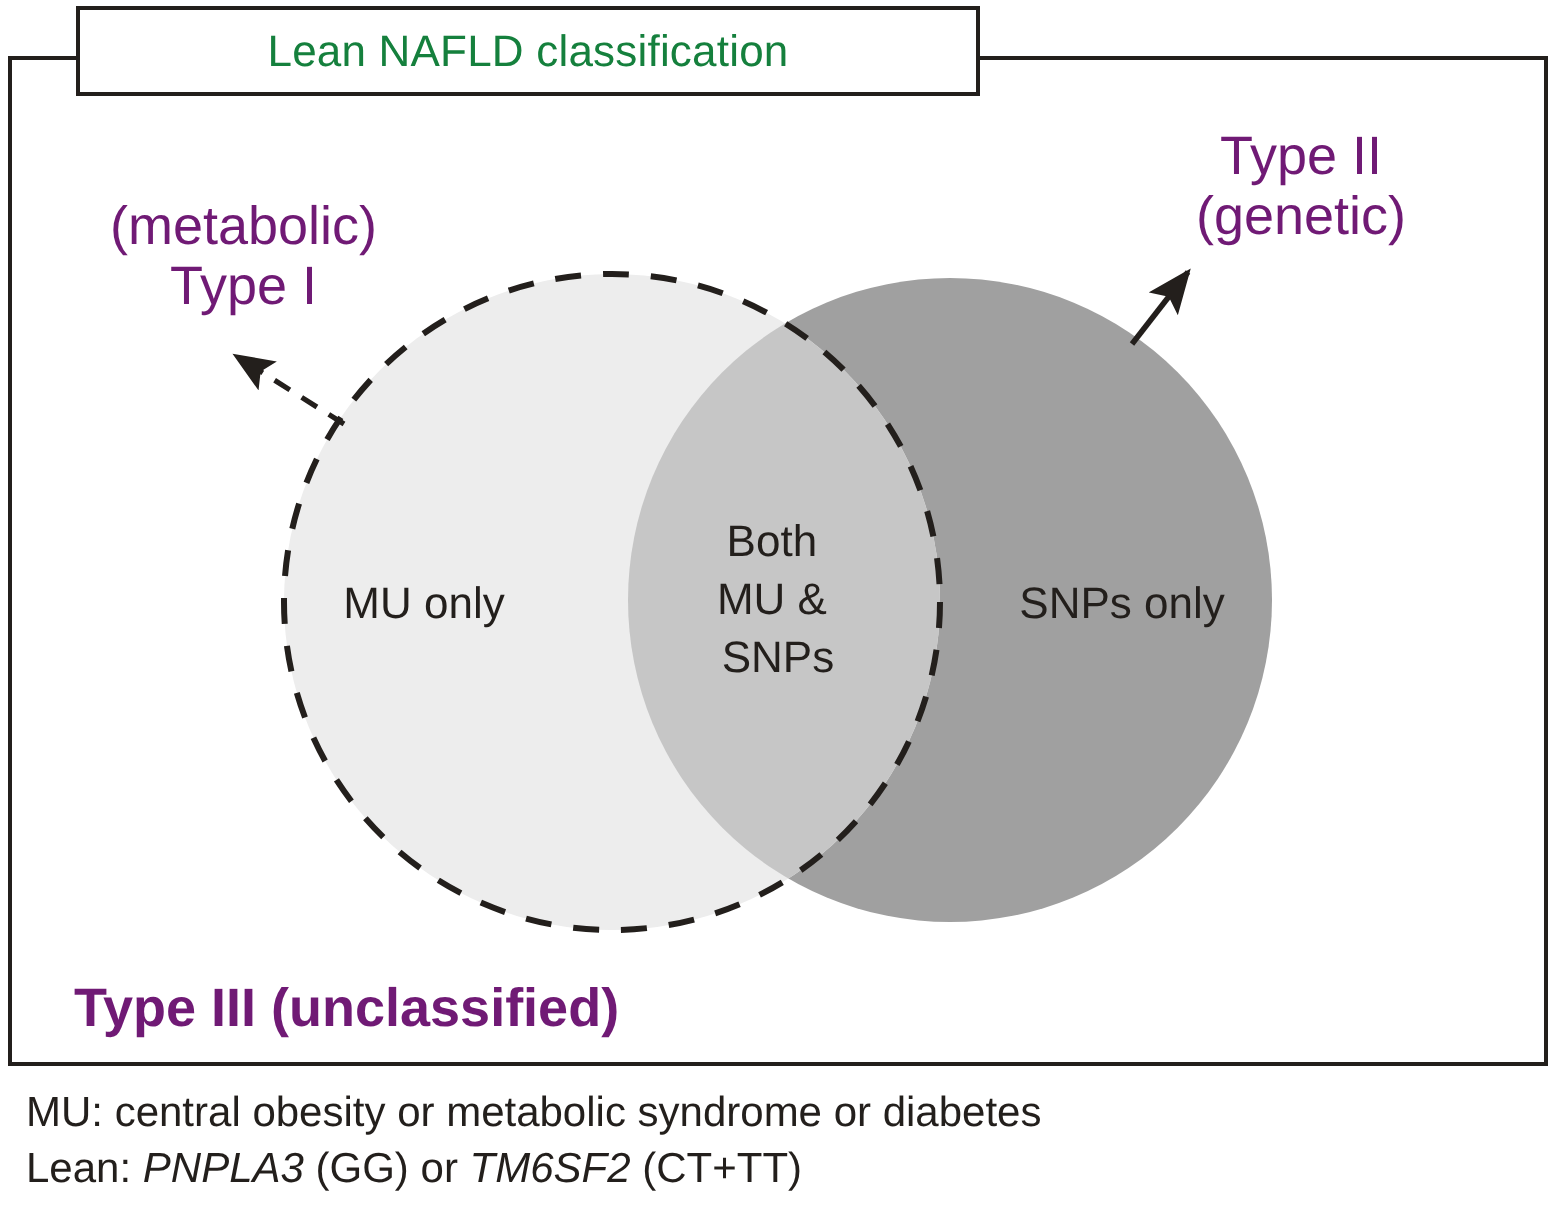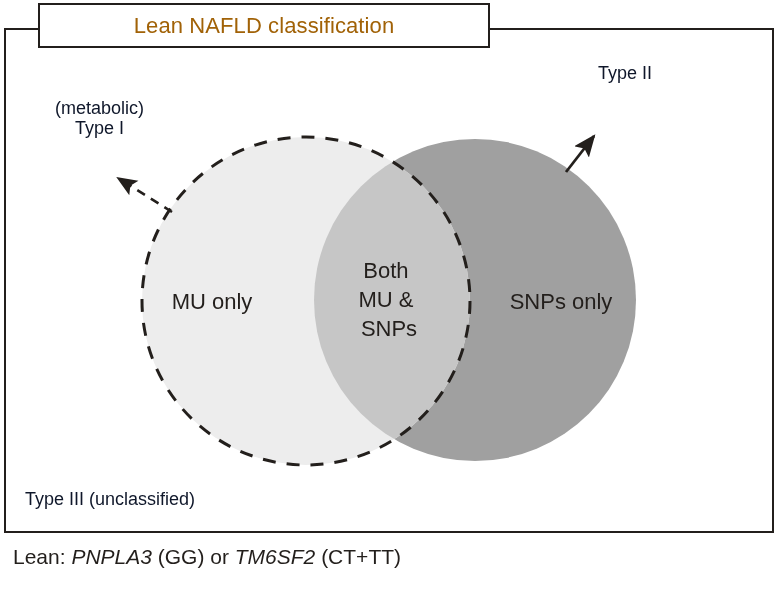--- a/index.html
+++ b/index.html
@@ -41,45 +41,45 @@
     box-sizing: border-box;
     background: #ffffff;
     display: flex;
     align-items: center;
     justify-content: center;
   }
   .title-text {
     font-size: 22px;
     letter-spacing: 0.1px;
     white-space: nowrap;
-    color: #a16207;
+    color: #15803d;
   }
   
   .venn-layer {
     position: absolute;
     left: 0;
     top: 0;
     width: 780px;
     height: 612px;
     pointer-events: none;
   }
   .venn-layer text { pointer-events: auto; }
 
   
   .flabel {
     position: absolute;
-    font-size: 18px;
+    font-size: 27px;
     line-height: 1.12;
-    color: #0f172a;
+    color: #701a75;
     white-space: nowrap;
   }
   .flabel.center { text-align: center; }
   #type1-label  { left: 55px;  top: 98px; }
   #type2-label  { left: 598px; top: 63px; }
-  #type3-label  { left: 25px;  top: 489px; }
+  #type3-label  { left: 37px;  top: 489px; font-weight: bold; }
 
   
   .footnotes {
     position: absolute;
     left: 13px;
     top: 543px;
     width: 760px;
     font-size: 21px;
     line-height: 1.34;
     color: #231f1c;
@@ -142,23 +142,27 @@
     <span class="title-text">Lean NAFLD classification</span>
   </div>
 
   <div class="flabel center" id="type1-label">
     <div>(metabolic)</div>
     <div>Type I</div>
   </div>
 
   <div class="flabel center" id="type2-label">
     <div>Type II</div>
+    <div>(genetic)</div>
   </div>
 
   <div class="flabel" id="type3-label">Type III (unclassified)</div>
 
   <div class="footnotes">
+    <div class="fn-line">
+      <span>MU: central obesity or metabolic syndrome or diabetes</span>
+    </div>
     <div class="fn-line">
       <span>Lean: </span><span class="gene">PNPLA3</span><span> (GG) or </span><span class="gene">TM6SF2</span><span> (CT+TT)</span>
     </div>
   </div>
 
 </div>
 
 </body></html>

